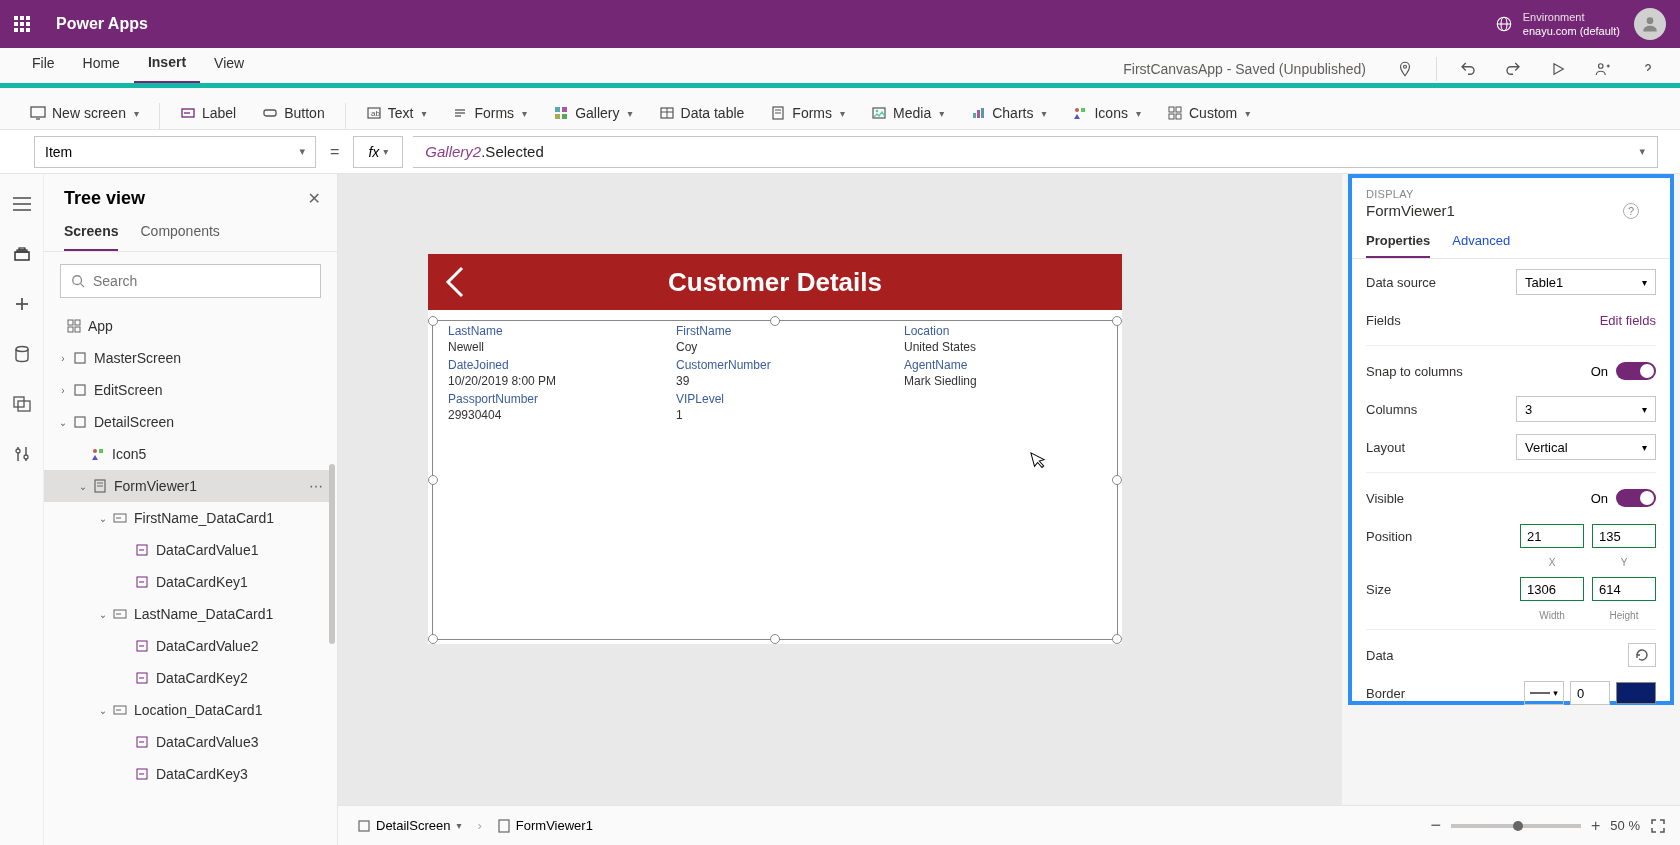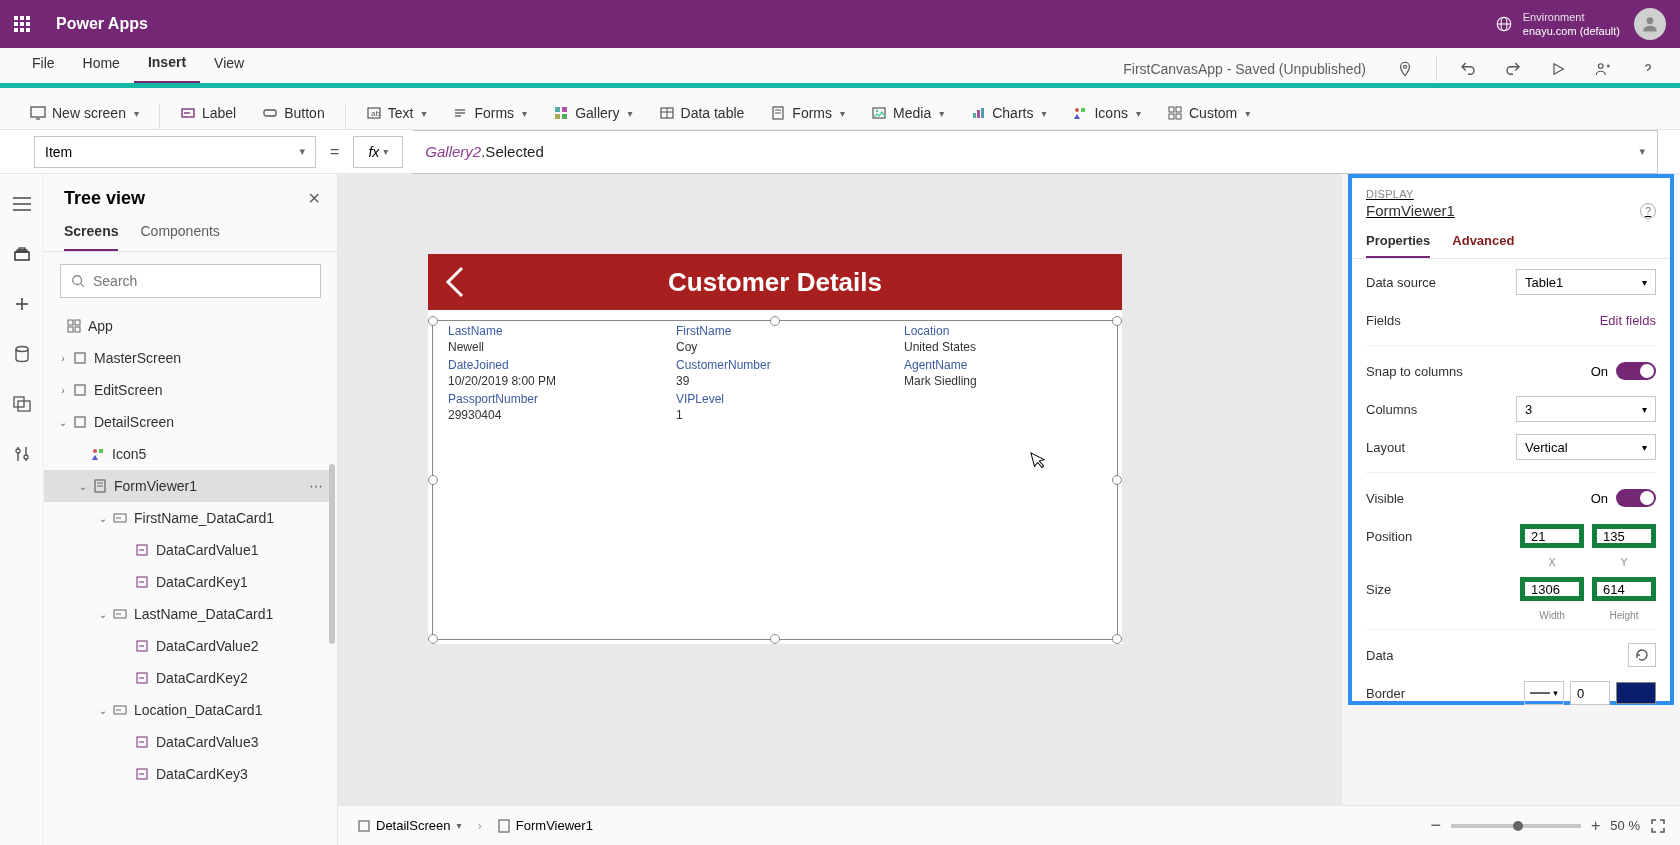--- a/index.html
+++ b/index.html
@@ -33,21 +33,21 @@
 .ribbon-item .chev { font-size:10px; color:#666; margin-left:2px; }
 .ribbon-sep { width:1px; height:26px; background:#e1e1e1; margin:0 4px; }
 .ricon { width:16px; height:16px; display:inline-block; }
 
 
 .formula-bar { height:44px; background:#fff; display:flex; align-items:center; padding:0 22px 0 34px; border-bottom:1px solid #e5e5e5; gap:10px; }
 .prop-select { width:282px; height:32px; border:1px solid #c8c6c4; background:#fff; display:flex; align-items:center; padding:0 10px; font-size:14px; cursor:pointer; justify-content:space-between; }
 .eq { font-size:16px; color:#555; padding:0 4px; }
 .fx-box { display:flex; align-items:center; border:1px solid #c8c6c4; height:32px; background:#fff; flex:0 0 auto; width:50px; justify-content:center; gap:4px; }
 .fx-box .fx { font-style:italic; font-size:14px; }
-.formula-input { flex:1; height:44px; border:1px solid #c8c6c4; border-left:none; background:#fff; padding:8px 12px; font-family:Consolas,monospace; font-size:15px; display:flex; align-items:center; justify-content:space-between; }
+.formula-input { flex:1; height:32px; border:1px solid #c8c6c4; border-left:none; background:#fff; padding:8px 12px; font-family:Consolas,monospace; font-size:15px; display:flex; align-items:center; justify-content:space-between; }
 .tok1 { color:#8d3e8d; font-style:italic; }
 .tok2 { color:#222; }
 
 
 .left-rail { position:absolute; top:174px; left:0; width:44px; bottom:0; background:#fafafa; border-right:1px solid #eee; display:flex; flex-direction:column; align-items:center; padding-top:18px; gap:26px; }
 .left-rail .ritem { width:24px; height:24px; display:flex; align-items:center; justify-content:center; cursor:pointer; color:#555; }
 
 
 .tree-panel { position:absolute; top:174px; left:44px; width:294px; bottom:0; background:#fafafa; border-right:1px solid #e5e5e5; display:flex; flex-direction:column; }
 .tree-head { display:flex; align-items:center; padding:14px 16px 4px 20px; }
@@ -73,36 +73,36 @@
 .form-sel { position:absolute; left:94px; top:146px; width:686px; height:320px; border:1px solid #888; background:transparent; }
 .sel-handle { width:10px; height:10px; background:#fff; border:1px solid #888; border-radius:50%; position:absolute; }
 .form-content { display:grid; grid-template-columns:repeat(3,1fr); gap:4px 30px; padding:14px 20px; font-size:12px; }
 .fcol { display:flex; flex-direction:column; gap:2px; }
 .flabel { color:#3b5ca0; font-size:12px; }
 .fval { color:#333; font-size:12px; }
 .cursor-ptr { position:absolute; left:694px; top:276px; font-size:14px; transform:rotate(-15deg); color:#000; }
 
 
 .right-panel { position:absolute; top:174px; right:6px; width:326px; bottom:140px; background:#fff; border:4px solid #2f8ef4; }
-.rp-head { padding:10px 14px 4px 14px;text-decoration:underline; }
+.rp-head { padding:10px 31px 4px 14px; }
 .rp-head .disp { font-size:11px; color:#888; letter-spacing:.3px; }
 .rp-head .name { font-size:15px; color:#323130; margin-top:2px; display:flex; justify-content:space-between; align-items:center; }
 .rp-tabs { display:flex; gap:22px; padding:10px 14px 0 14px; border-bottom:1px solid #e5e5e5; font-size:13px; }
-.rp-tabs .rt { padding-bottom:8px; cursor:pointer; color:#7f1d1d;font-weight:bold; }
+.rp-tabs .rt { padding-bottom:8px; cursor:pointer; color:#1d4ed8; }
 .rp-tabs .rt.active { border-bottom:2px solid #742774; font-weight:600; color:#323130; }
 .rp-body { padding:6px 14px; font-size:13px; display:flex; flex-direction:column; gap:4px; }
 .rprow { display:flex; align-items:center; height:34px; }
 .rprow .lbl { flex:1; color:#323130; }
 .rp-sel { width:140px; height:26px; border:1px solid #c8c6c4; padding:0 8px; display:flex; align-items:center; justify-content:space-between; font-size:13px; background:#fff; cursor:pointer; }
 .link { color:#742774; cursor:pointer; }
 .toggle { width:40px; height:18px; background:#742774; border-radius:9px; position:relative; cursor:pointer; }
 .toggle .knob { width:14px; height:14px; background:#fff; border-radius:50%; position:absolute; top:2px; right:2px; }
 .toggle-wrap { display:flex; align-items:center; gap:8px; }
 .dual-input { display:flex; gap:8px; }
-.dual-input input { width:64px; height:24px; border:5px solid #15803d; padding:0 6px; font-size:13px; }
+.dual-input input { width:64px; height:24px; border:1px solid #15803d; padding:0 6px; font-size:13px; }
 .sublbl { display:flex; gap:8px; font-size:10px; color:#888; justify-content:flex-end; }
 .sublbl span { width:64px; text-align:center; }
 .hr { height:1px; background:#eee; margin:4px 0; }
 .color-swatch { width:40px; height:22px; background:#0a1f6b; border:1px solid #888; cursor:pointer; }
 .color-reset { width:28px; height:24px; border:1px solid #c8c6c4; display:flex; align-items:center; justify-content:center; cursor:pointer; }
 .border-style { width:40px; height:24px; border:1px solid #c8c6c4; display:flex; align-items:center; justify-content:center; cursor:pointer; }
 .border-input { width:40px; height:24px; border:1px solid #c8c6c4; padding:0 6px; font-size:13px; }
 
 
 .bottom-bar { position:absolute; bottom:0; left:338px; right:0; height:40px; background:#fafafa; border-top:1px solid #e5e5e5; display:flex; align-items:center; padding:0 14px; font-size:13px; gap:10px; }

